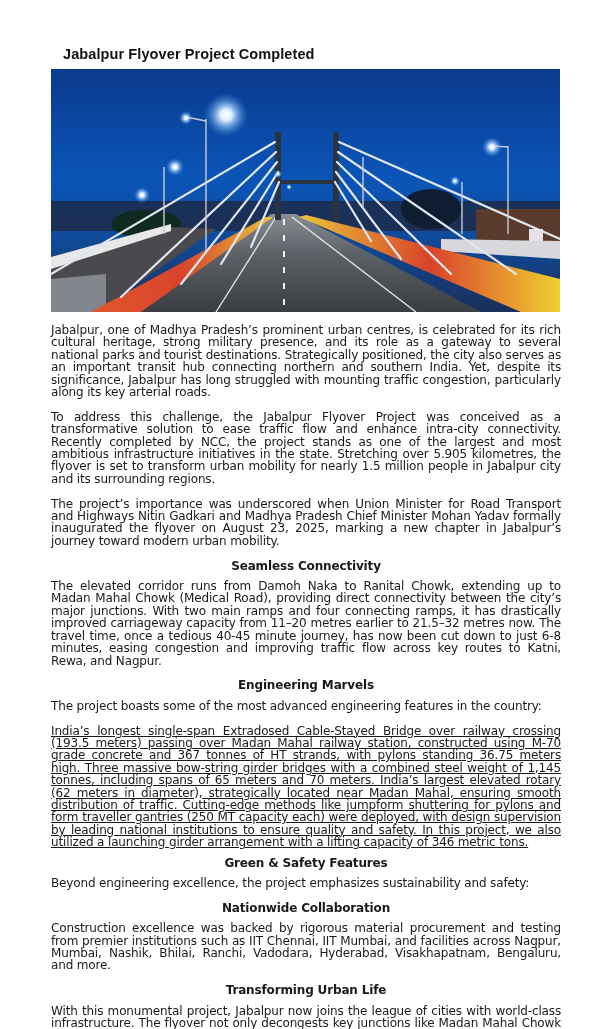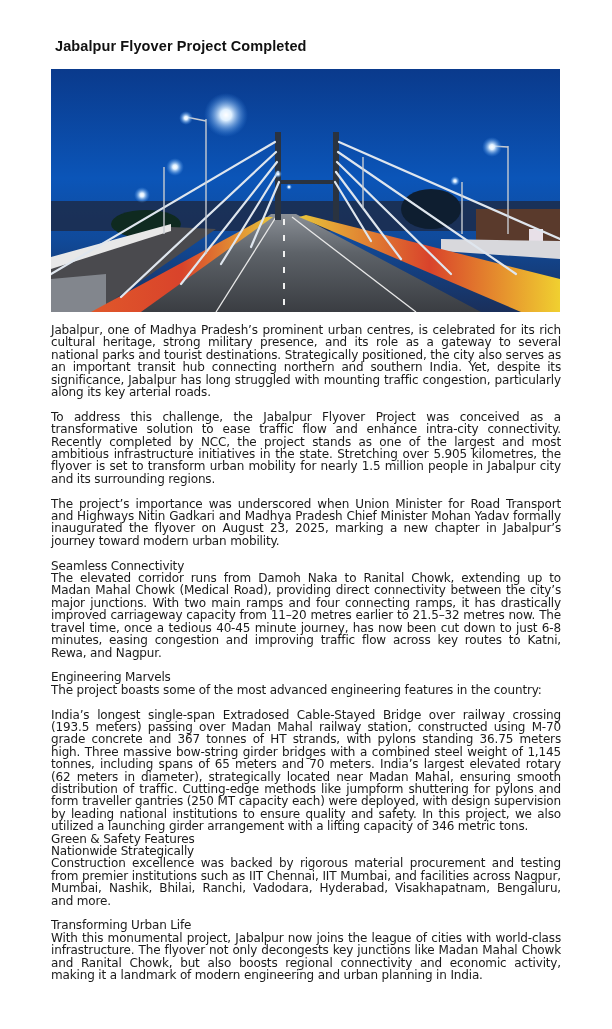--- a/index.html
+++ b/index.html
@@ -1,34 +1,34 @@
 <!DOCTYPE html>
 <html><head>
 <meta charset="utf-8">
 <style>
   html, body { margin: 0; padding: 0; background: #ffffff; }
   body { width: 612px; height: 1029px; position: relative; overflow: hidden; }
   .page { position: absolute; left: 51px; top: 0; width: 510px; }
   .title {
-    position: absolute; left: 0; top: 34px; margin: 4px;
+    position: absolute; left: 0; top: 34px; margin: 12px;
     font-family: "Liberation Sans", sans-serif; font-weight: bold;
     font-size: 14.5px; color: #111; letter-spacing: 0.1px;
   }
   .hero {
     position: absolute; left: 0; top: 69px; width: 509px; height: 243px;
     overflow: hidden; display: block;
   }
   .body {
     position: absolute; left: 0; top: 324px; width: 510px;
     font-family: "DejaVu Sans", sans-serif; font-size: 12px; line-height: 12.4px;
     color: #1a1a1a; letter-spacing: -0.15px;
   }
   .body p { margin: 0 0 12.4px 0; text-align: justify; }
-  .body p.nogap { margin-bottom: 0; }
-  .body .heading { margin: 0; font-weight: normal; }
+  .body p.nogap { margin-bottom: 0; text-decoration: underline; }
+  .body .heading { margin: 8px; font-weight: bold; text-align: center; }
 </style>
 </head>
 <body>
 
 <div class="page">
   <h1 class="title">Jabalpur Flyover Project Completed</h1>
 
   <svg class="hero" viewBox="0 0 509 243" preserveAspectRatio="none" role="img" aria-label="Night view of the Jabalpur flyover with cable-stayed bridge pylons, lit street lamps and painted parapets">
     <defs>
       <linearGradient id="sky" x1="0" y1="0" x2="0" y2="1">
@@ -122,20 +122,21 @@
     <p>The project’s importance was underscored when Union Minister for Road Transport and Highways Nitin Gadkari and Madhya Pradesh Chief Minister Mohan Yadav formally inaugurated the flyover on August 23, 2025, marking a new chapter in Jabalpur’s journey toward modern urban mobility.</p>
 
     <div class="heading">Seamless Connectivity</div>
     <p>The elevated corridor runs from Damoh Naka to Ranital Chowk, extending up to Madan Mahal Chowk (Medical Road), providing direct connectivity between the city’s major junctions. With two main ramps and four connecting ramps, it has drastically improved carriageway capacity from 11–20 metres earlier to 21.5–32 metres now. The travel time, once a tedious 40-45 minute journey, has now been cut down to just 6-8 minutes, easing congestion and improving traffic flow across key routes to Katni, Rewa, and Nagpur.</p>
 
     <div class="heading">Engineering Marvels</div>
     <p>The project boasts some of the most advanced engineering features in the country:</p>
     <p class="nogap">India’s longest single-span Extradosed Cable-Stayed Bridge over railway crossing (193.5 meters) passing over Madan Mahal railway station, constructed using M-70 grade concrete and 367 tonnes of HT strands, with pylons standing 36.75 meters high. Three massive bow-string girder bridges with a combined steel weight of 1,145 tonnes, including spans of 65 meters and 70 meters. India’s largest elevated rotary (62 meters in diameter), strategically located near Madan Mahal, ensuring smooth distribution of traffic. Cutting-edge methods like jumpform shuttering for pylons and form traveller gantries (250 MT capacity each) were deployed, with design supervision by leading national institutions to ensure quality and safety. In this project, we also utilized a launching girder arrangement with a lifting capacity of 346 metric tons.</p>
 
     <div class="heading">Green &amp; Safety Features</div>
+    <p>Beyond engineering excellence, the project emphasizes sustainability and safety:</p>
 
-    <div class="heading">Nationwide Strategically</div>
+    <div class="heading">Nationwide Collaboration</div>
     <p>Construction excellence was backed by rigorous material procurement and testing from premier institutions such as IIT Chennai, IIT Mumbai, and facilities across Nagpur, Mumbai, Nashik, Bhilai, Ranchi, Vadodara, Hyderabad, Visakhapatnam, Bengaluru, and more.</p>
 
     <div class="heading">Transforming Urban Life</div>
     <p>With this monumental project, Jabalpur now joins the league of cities with world-class infrastructure. The flyover not only decongests key junctions like Madan Mahal Chowk and Ranital Chowk, but also boosts regional connectivity and economic activity, making it a landmark of modern engineering and urban planning in India.</p>
   </div>
 </div>
 
 </body></html>

